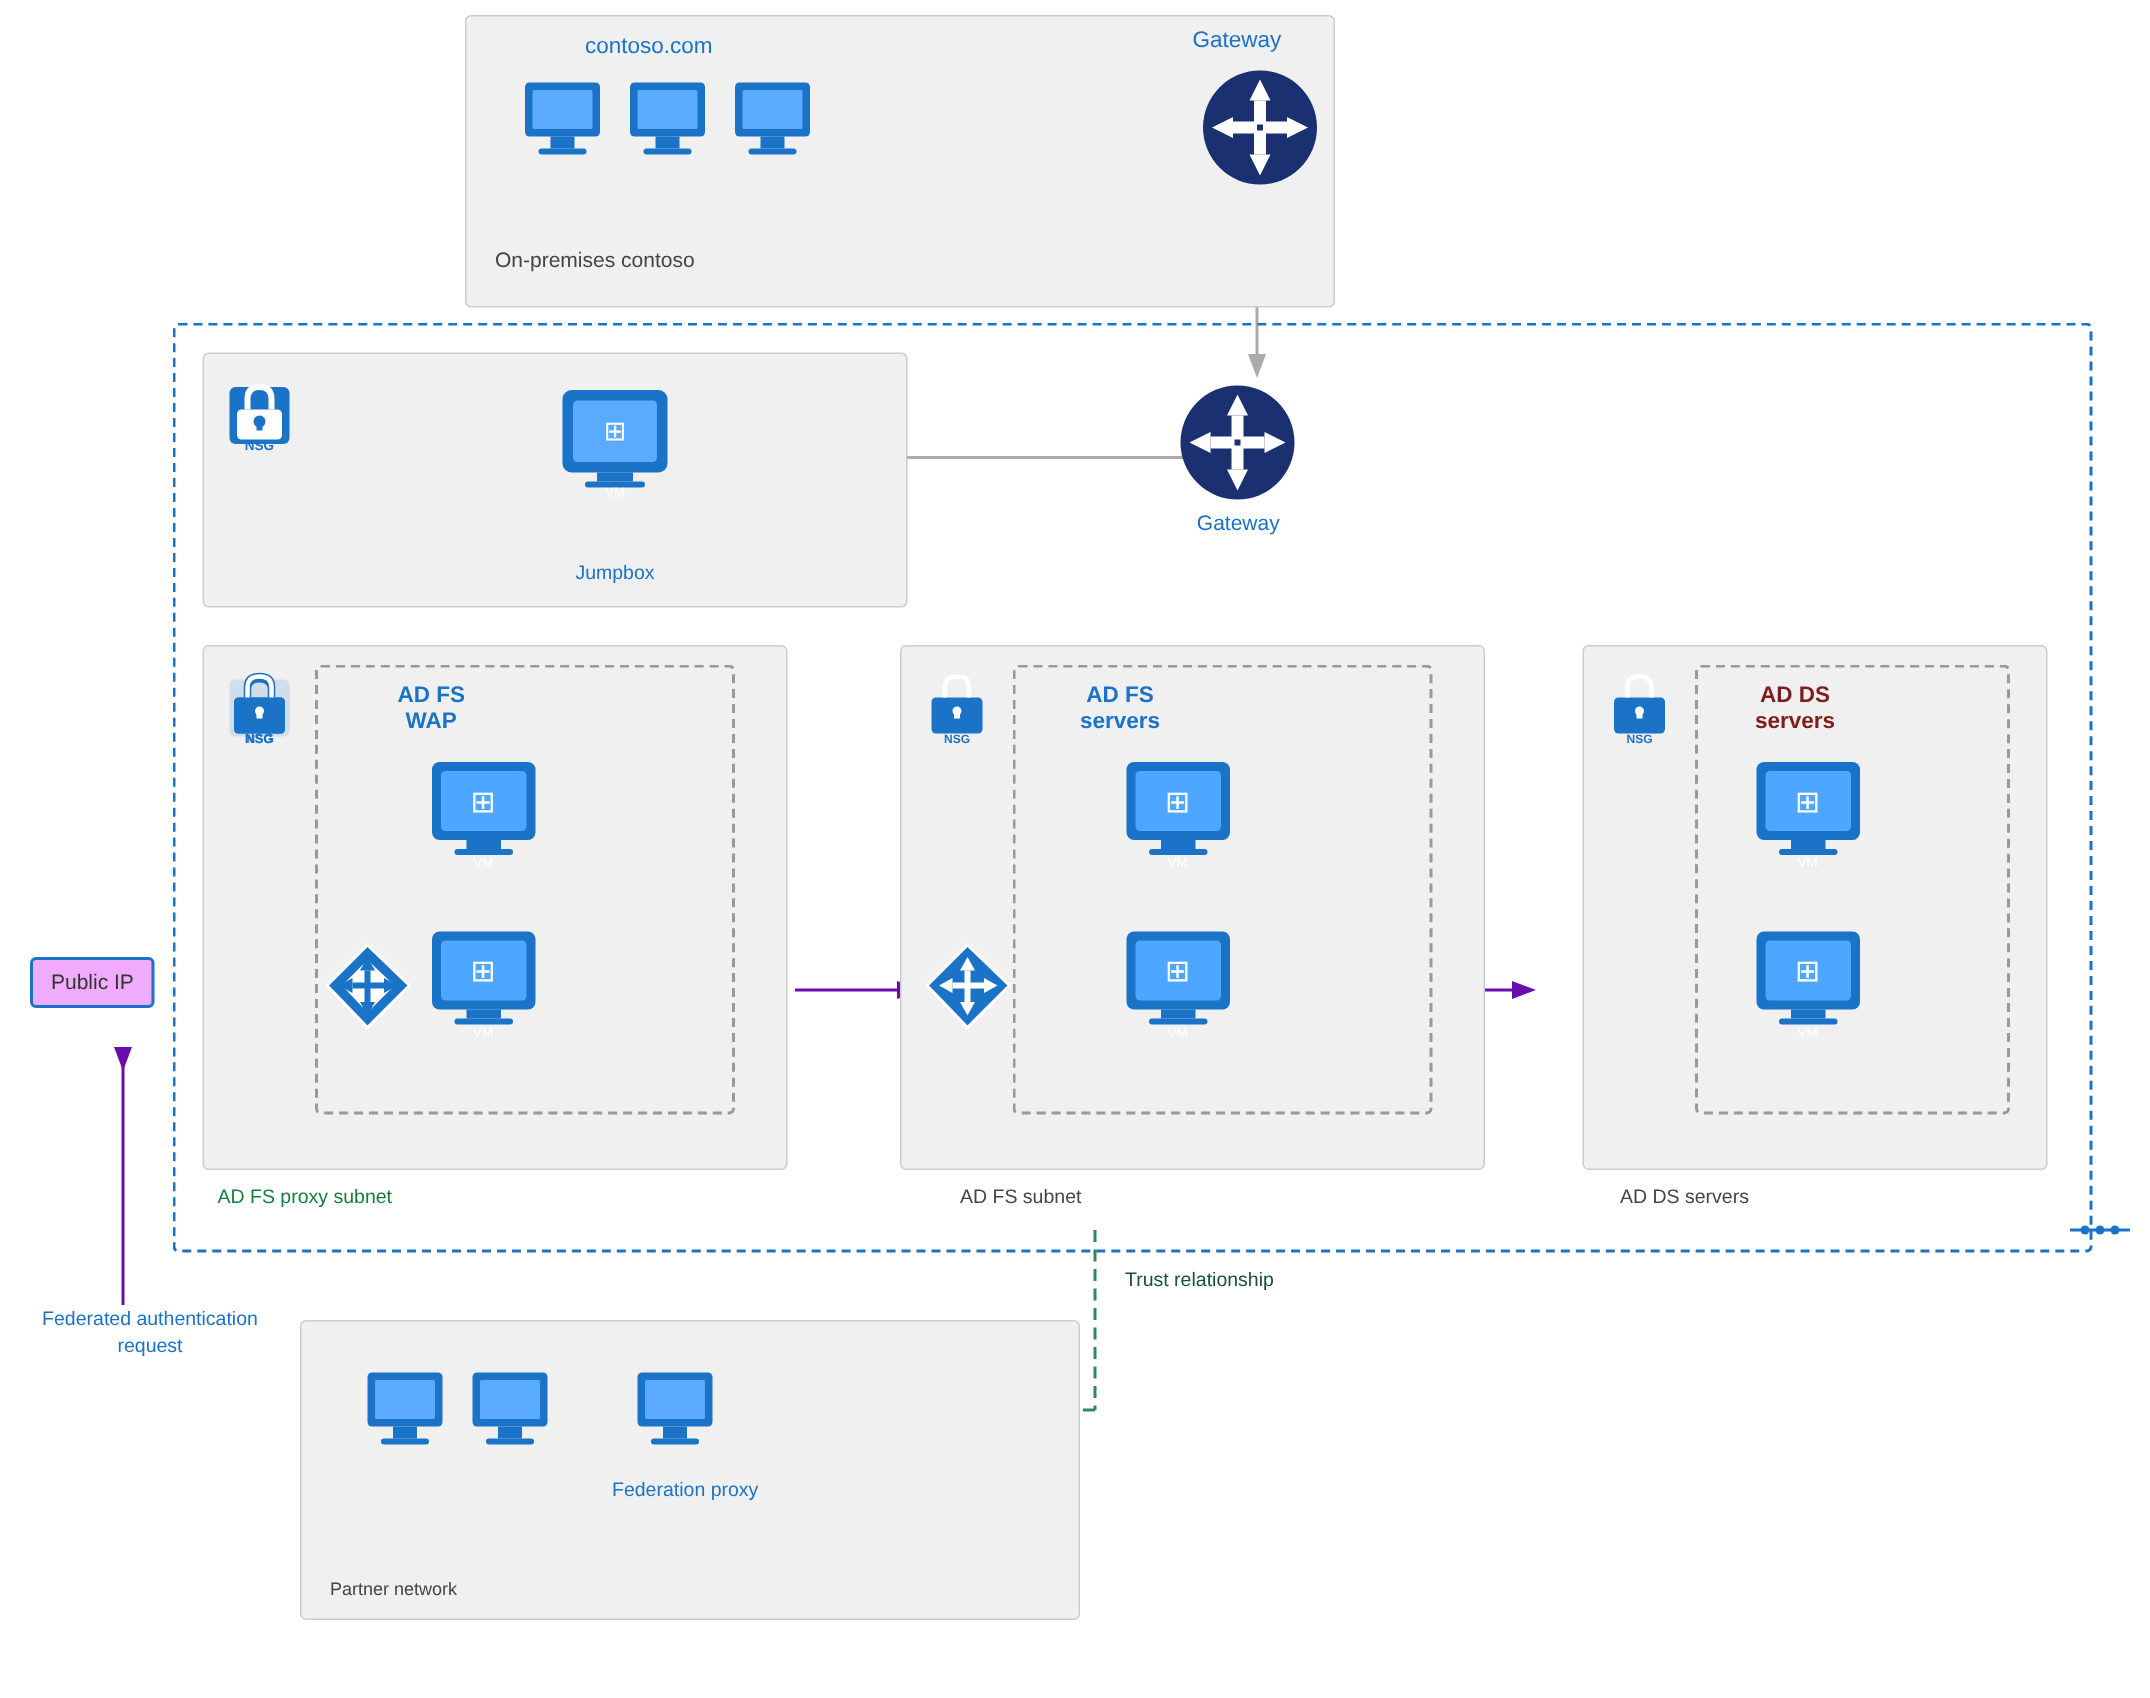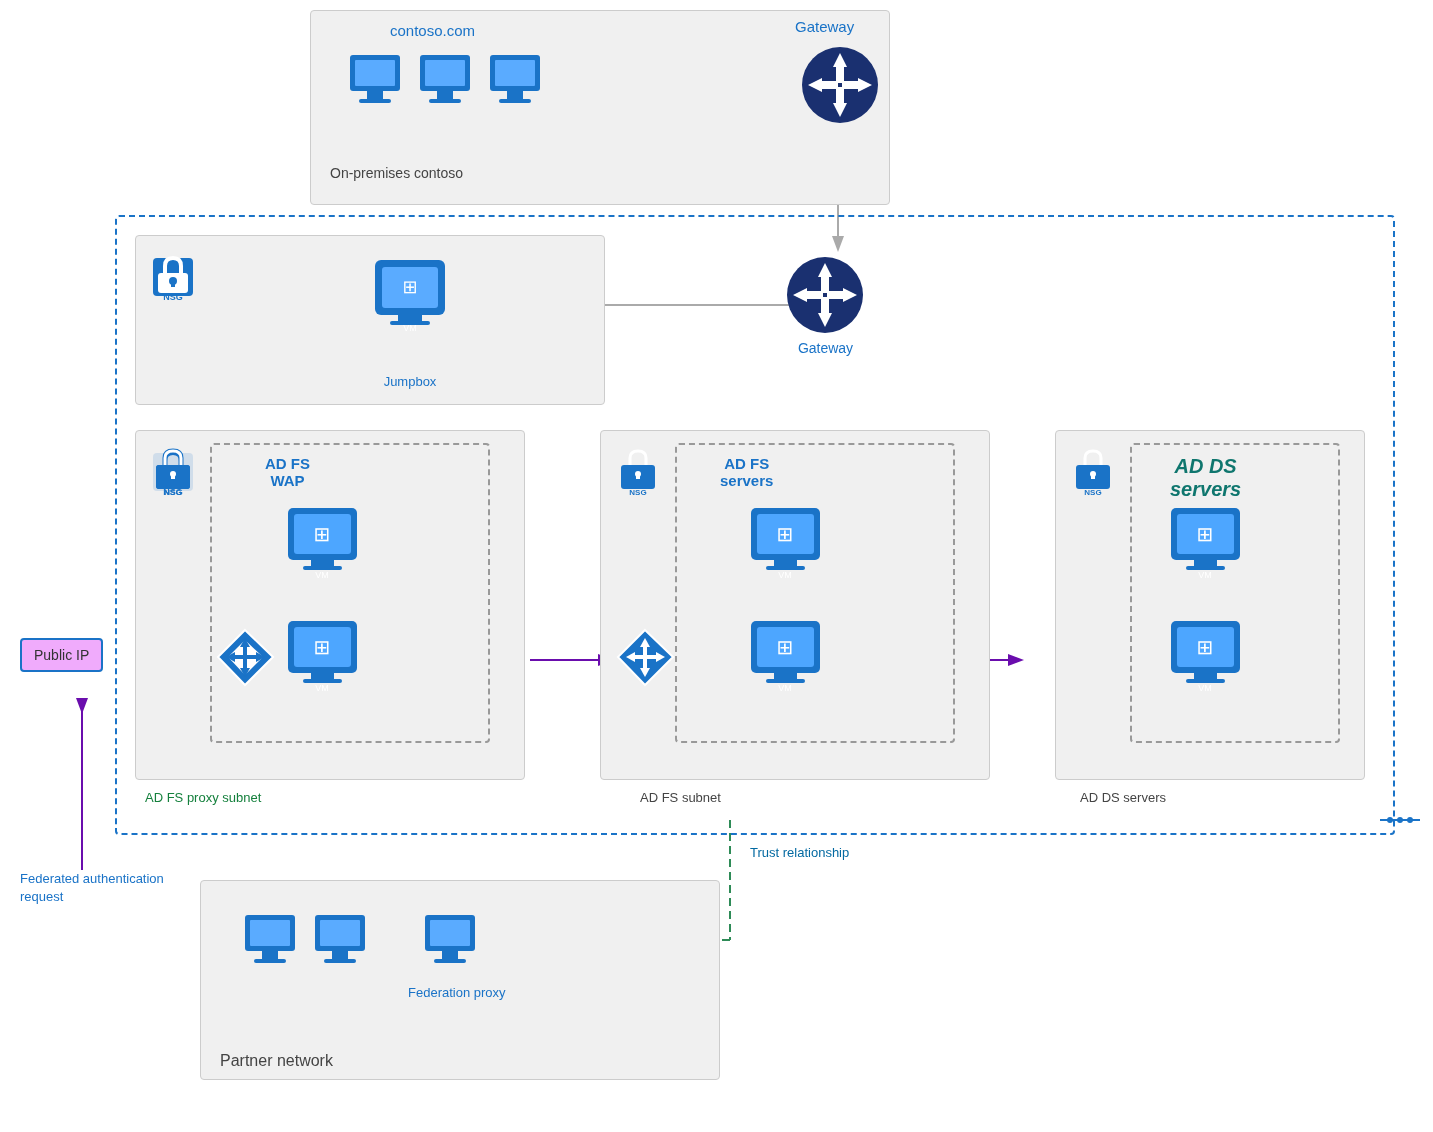--- a/index.html
+++ b/index.html
@@ -288,21 +288,21 @@
   <svg style="position:absolute;left:1068px;top:443px;" width="50" height="55" viewBox="0 0 50 55">
     <rect x="8" y="22" width="34" height="24" rx="3" fill="#1a73c7"></rect>
     <path d="M17 22 L17 15 Q17 8 25 8 Q33 8 33 15 L33 22" fill="none" stroke="white" stroke-width="3"></path>
     <circle cx="25" cy="31" r="3" fill="white"></circle>
     <rect x="23" y="31" width="4" height="5" fill="white"></rect>
     <text x="25" y="52" text-anchor="middle" font-size="8" fill="#1a73c7" font-weight="bold" font-family="Arial">NSG</text>
   </svg>
 
   <div class="box box-dashed-gray" style="left:1130px; top:443px; width:210px; height:300px;">
   </div>
-  <span class="label" style="left:1170px; top:455px; font-size:20px; color:#0f766e; font-weight:600;font-style:italic;">AD DS<br>servers</span>
+  <span class="label" style="left:1170px; top:455px; font-size:15px; color:#7f1d1d; font-weight:600;">AD DS<br>servers</span>
 
   <svg style="position:absolute;left:1168px;top:505px;" width="75" height="75" viewBox="0 0 75 75">
     <rect x="3" y="3" width="69" height="52" rx="5" fill="#1a73c7"></rect>
     <rect x="9" y="9" width="57" height="40" rx="3" fill="#4da6ff"></rect>
     <rect x="26" y="55" width="23" height="6" fill="#1a73c7"></rect>
     <rect x="18" y="61" width="39" height="4" rx="2" fill="#1a73c7"></rect>
     <text x="37" y="36" text-anchor="middle" font-size="20" fill="white" font-family="Arial">⊞</text>
     <text x="37" y="73" text-anchor="middle" font-size="9" fill="white" font-family="Arial">VM</text>
   </svg>
 
@@ -343,21 +343,21 @@
     <rect x="22" y="30" width="11" height="4" fill="white"></rect>
     <rect x="32" y="30" width="11" height="4" fill="white"></rect>
   </svg>
 
   <div style="position:absolute; left:20px; top:638px; border:2px solid #1a73c7; border-radius:4px; padding:6px 12px; background:#f0abfc;">
     <span class="label" style="position:relative; color:#333; font-size:14px; font-weight:500;">Public IP</span>
   </div>
 
   <div class="box box-gray" style="left:200px; top:880px; width:520px; height:200px;">
   </div>
-  <span class="label" style="left:220px; top:1052px; font-size:16px; color:#444;text-align:right;">Partner network</span>
+  <span class="label" style="left:220px; top:1052px; font-size:12px; color:#444;text-align:right;">Partner network</span>
 
   <svg style="position:absolute;left:240px;top:910px;" width="60" height="65" viewBox="0 0 60 65">
     <rect x="5" y="5" width="50" height="36" rx="3" fill="#1a73c7"></rect>
     <rect x="10" y="10" width="40" height="26" rx="1" fill="#5aabff"></rect>
     <rect x="22" y="41" width="16" height="8" fill="#1a73c7"></rect>
     <rect x="14" y="49" width="32" height="4" rx="2" fill="#1a73c7"></rect>
   </svg>
   <svg style="position:absolute;left:310px;top:910px;" width="60" height="65" viewBox="0 0 60 65">
     <rect x="5" y="5" width="50" height="36" rx="3" fill="#1a73c7"></rect>
     <rect x="10" y="10" width="40" height="26" rx="1" fill="#5aabff"></rect>
@@ -367,19 +367,19 @@
 
   <svg style="position:absolute;left:420px;top:910px;" width="60" height="65" viewBox="0 0 60 65">
     <rect x="5" y="5" width="50" height="36" rx="3" fill="#1a73c7"></rect>
     <rect x="10" y="10" width="40" height="26" rx="1" fill="#5aabff"></rect>
     <rect x="22" y="41" width="16" height="8" fill="#1a73c7"></rect>
     <rect x="14" y="49" width="32" height="4" rx="2" fill="#1a73c7"></rect>
   </svg>
   <span class="label label-blue" style="left:408px; top:985px; font-size:13px; font-weight:500; line-height:1.3;">Federation
 proxy</span>
 
-  <span class="label label-blue" style="left:20px; top:870px; font-size:13px; line-height:1.4; text-align:left; width:160px;">Federated
+  <span class="label label-blue" style="left:20px; top:870px; font-size:13px; line-height:1.4; text-align:center; width:160px;">Federated
 authentication
 request</span>
 
-  <span class="label" style="left:750px; top:845px; font-size:13px; color:#0369a1;">Trust relationship</span>
+  <span class="label" style="left:750px; top:845px; font-size:13px; color:#14532d;">Trust relationship</span>
 
 </div>
 
 </body></html>

